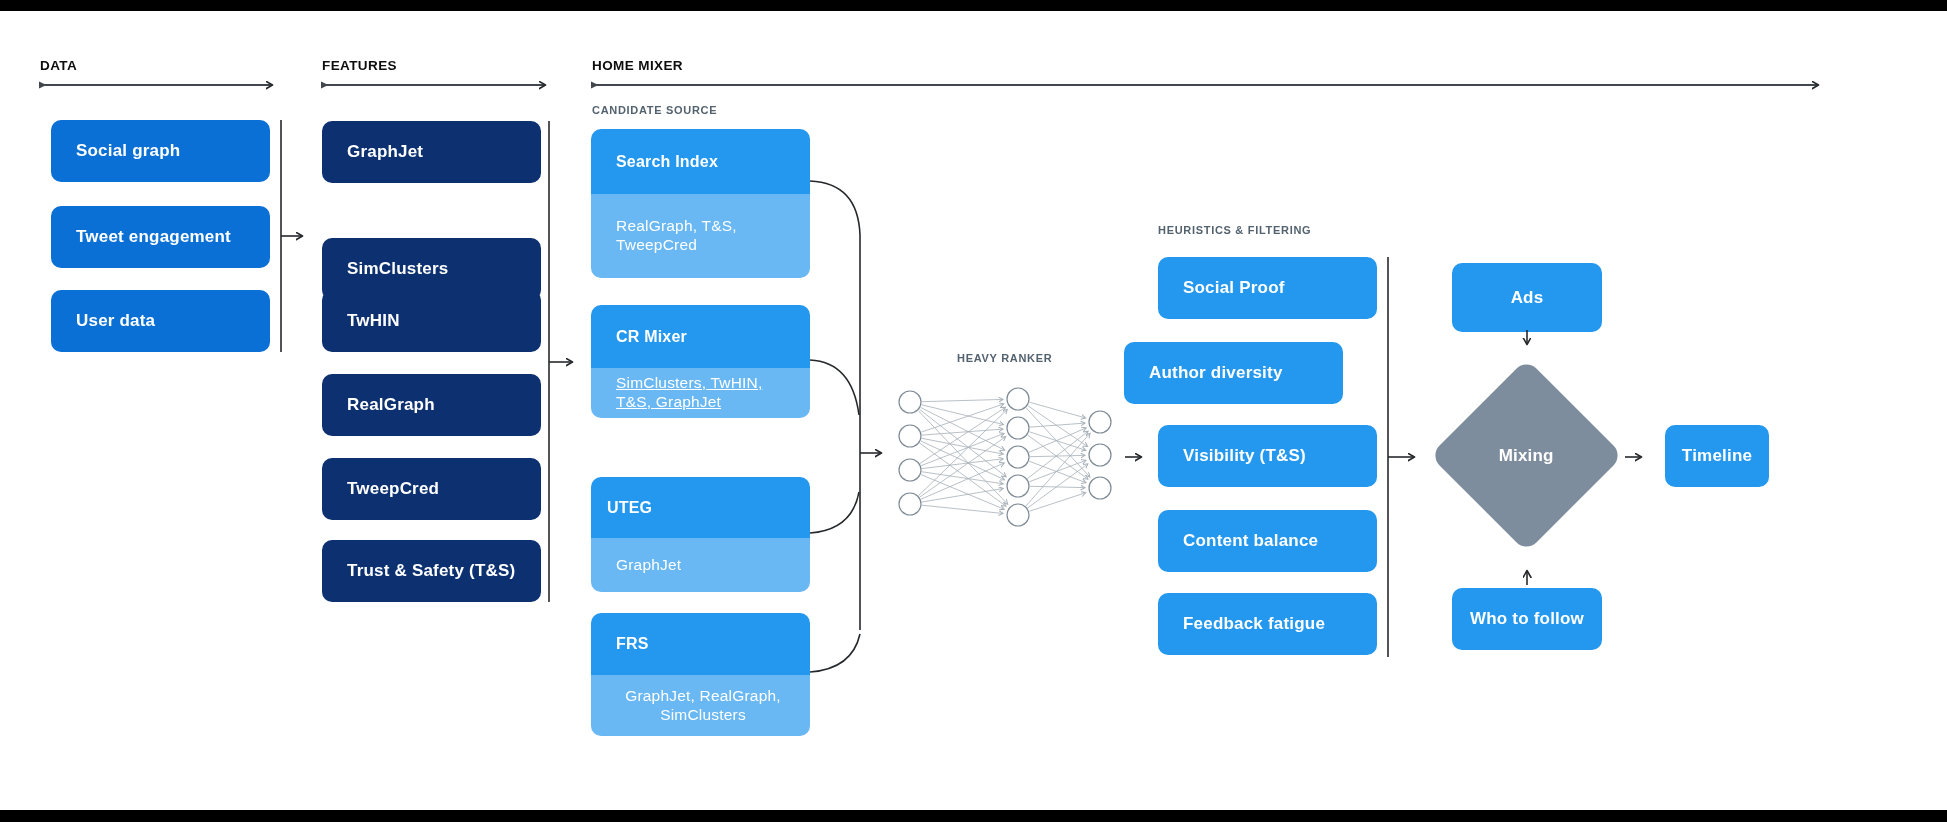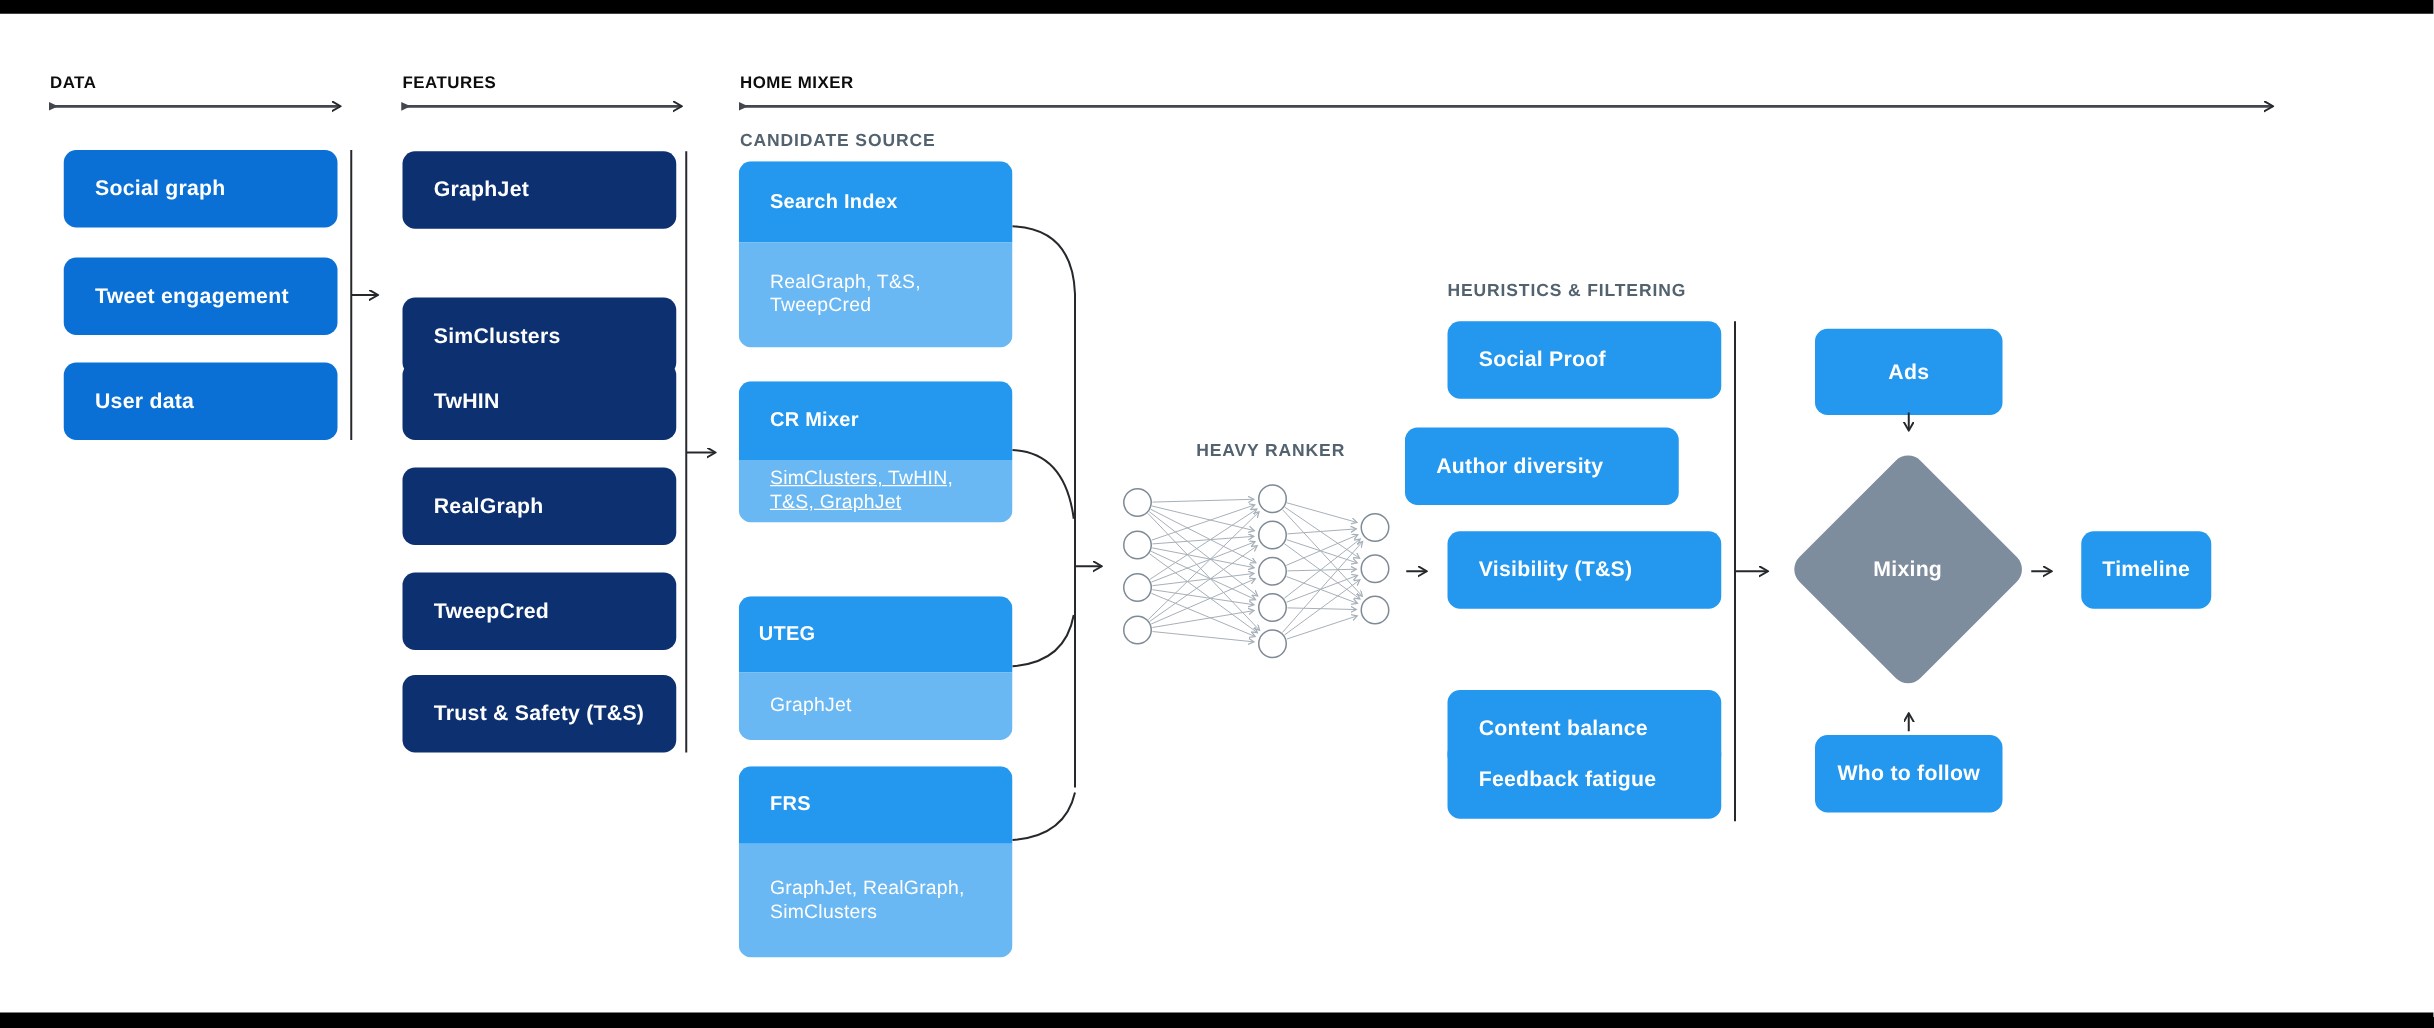--- a/index.html
+++ b/index.html
@@ -24,21 +24,21 @@
   }
   .bar{position:absolute;left:0;width:1947px;background:var(--frame-black);}
   .bar.top{top:0;height:11px;}
   .bar.bottom{top:810px;height:12px;}
 
   .hdr{
     position:absolute;font-size:13.5px;font-weight:800;letter-spacing:.4px;
     color:var(--header-text);white-space:nowrap;
   }
   .sub{
-    position:absolute;font-size:14px;font-weight:700;letter-spacing:.7px;
+    position:absolute;font-size:11px;font-weight:700;letter-spacing:.7px;
     color:var(--sublabel-text);white-space:nowrap;
   }
 
   .box{
     position:absolute;width:219px;height:62px;border-radius:10px;
     box-sizing:border-box;display:flex;align-items:center;
     padding:0 18px 0 25px;color:var(--box-text);
     font-size:17px;font-weight:600;letter-spacing:.2px;line-height:1.15;
   }
   .box.b-data{background:var(--data-box-blue);}
@@ -107,27 +107,27 @@
   <div class="cbox" style="left:591px;top:305px;">
     <div class="sect top" style="height:63px;">CR Mixer</div>
     <div class="sect bot" style="height:50px;text-decoration:underline;">SimClusters, TwHIN, T&amp;S, GraphJet</div>
   </div>
   <div class="cbox" style="left:591px;top:477px;">
     <div class="sect top" style="height:61px;padding-left:16px;">UTEG</div>
     <div class="sect bot" style="height:54px;">GraphJet</div>
   </div>
   <div class="cbox" style="left:591px;top:613px;">
     <div class="sect top" style="height:62px;">FRS</div>
-    <div class="sect bot" style="height:91px;">GraphJet, RealGraph, SimClusters</div>
+    <div class="sect bot" style="height:61px;text-align:center;">GraphJet, RealGraph, SimClusters</div>
   </div>
 
   <div class="box b-blue" style="left:1158px;top:257px;">Social Proof</div>
   <div class="box b-blue" style="left:1124px;top:342px;">Author diversity</div>
   <div class="box b-blue" style="left:1158px;top:425px;">Visibility (T&amp;S)</div>
-  <div class="box b-blue" style="left:1158px;top:510px;margin-top:42px;">Content balance</div>
+  <div class="box b-blue" style="left:1158px;top:510px;">Content balance</div>
   <div class="box b-blue" style="left:1158px;top:593px;">Feedback fatigue</div>
 
   <div class="box b-blue center" style="left:1452px;top:263px;width:150px;height:69px;">Ads</div>
   <div class="diamond">
     <div class="dlabel">Mixing</div>
   </div>
   <div class="box b-blue center" style="left:1452px;top:588px;width:150px;">Who to follow</div>
   <div class="box b-blue center" style="left:1665px;top:425px;width:104px;">Timeline</div>
 
   <svg class="overlay" width="1947" height="822" viewBox="0 0 1947 822">

